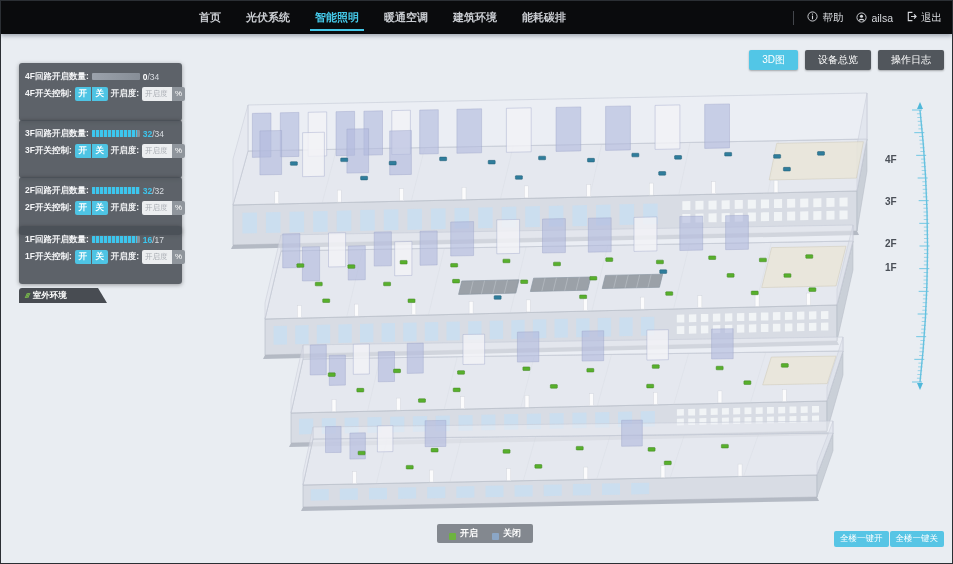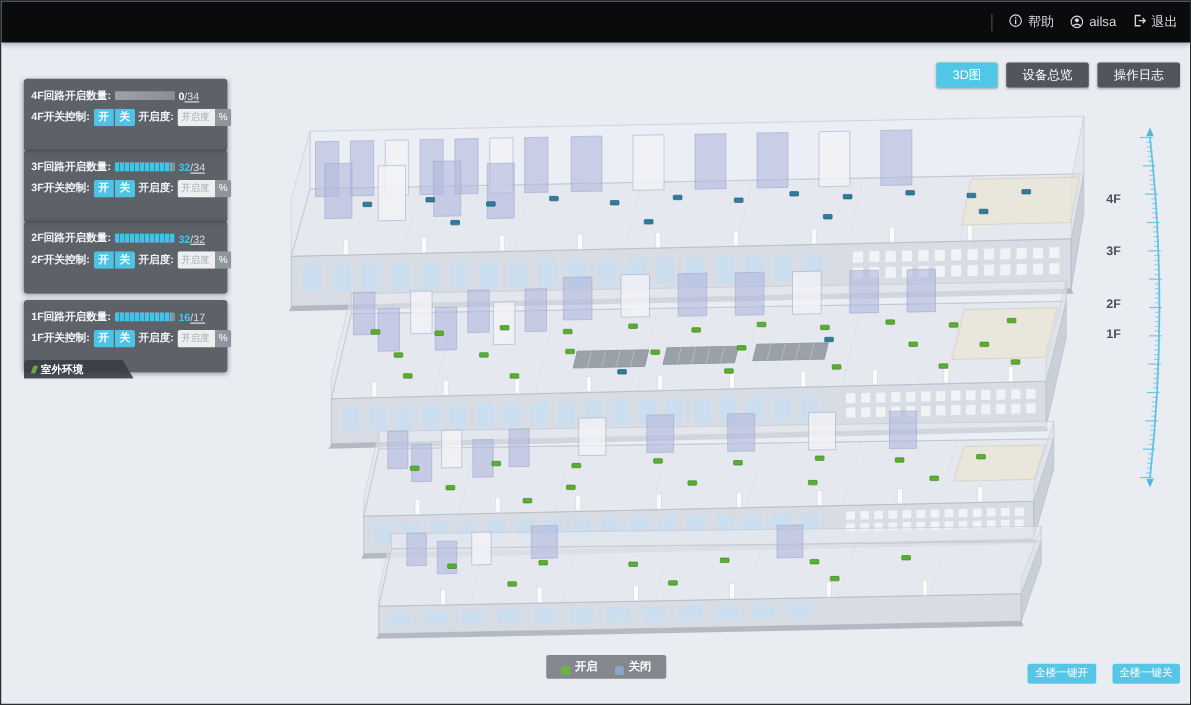--- a/index.html
+++ b/index.html
@@ -21,21 +21,21 @@
   
   .fpanel{position:absolute;left:18px;width:163px;height:58px;background:rgba(73,78,85,.88);border-radius:3px;z-index:10;
           box-shadow:0 1px 4px rgba(0,0,0,.35);padding:5px 6px 4px 6px;color:#fff;}
   .frow{display:flex;align-items:center;gap:3px;height:17px;}
   .flabel{font-size:8.5px;font-weight:bold;color:#f4f5f7;white-space:nowrap;}
   .fbar{position:relative;width:48px;height:7px;background:linear-gradient(90deg,#9ba2ab,#878e97);border-radius:1px;overflow:hidden;flex:0 0 auto;}
   .fbar-fill{position:absolute;left:0;top:0;bottom:0;background:repeating-linear-gradient(90deg,#3cc6ee 0px,#3cc6ee 3px,#5e7a86 3px,#5e7a86 4px);}
   .fcount{font-size:8.5px;white-space:nowrap;}
   .fcount .v{font-weight:bold;}
   .fcount.lit .v{color:#3cc6ee;}
-  .fcount .t{color:#d9dde2;text-decoration:underline;}
+  .fcount .t{color:#d9dde2;}
   .sw-group{display:flex;gap:1px;border-radius:2px;overflow:hidden;flex:0 0 auto;}
   .sw-btn{width:16px;height:14px;background:#4ec4e4;color:#fff;font-size:8.5px;font-weight:bold;display:flex;align-items:center;justify-content:center;cursor:pointer;}
   .dim-wrap{display:flex;flex:0 0 auto;height:14px;border-radius:2px;overflow:hidden;}
   .dim-input{width:30px;height:14px;border:none;background:#eceef0;font-size:7.5px;padding:0 3px;color:#555;outline:none;}
   .dim-input::placeholder{color:#a8acb2;}
   .dim-unit{width:13px;height:14px;background:#8f959c;color:#fff;font-size:8px;display:flex;align-items:center;justify-content:center;cursor:pointer;}
 
   
   .outdoor{position:absolute;left:18px;top:287px;z-index:10;}
   .out-tab{width:88px;height:15px;background:rgba(58,62,68,.92);color:#fff;font-size:8.5px;font-weight:bold;
@@ -59,21 +59,21 @@
   .flab{position:absolute;font-size:10px;font-weight:bold;color:#4b5058;}
   #ruler{position:absolute;left:903px;top:95px;z-index:8;}
 
   
   .legend{position:absolute;left:436px;top:523px;height:19px;background:rgba(108,114,121,.82);border-radius:2px;
           display:flex;align-items:center;gap:14px;padding:0 12px;z-index:10;}
   .leg-item{display:flex;align-items:flex-end;gap:4px;color:#fff;font-size:9px;font-weight:bold;white-space:nowrap;}
   .leg-sq{width:7px;height:7px;border-radius:1px;display:inline-block;}
 
   
-  .bulkbar{position:absolute;right:8px;top:530px;display:flex;gap:13px;z-index:10;}
+  .bulkbar{position:absolute;right:8px;top:530px;display:flex;gap:1px;z-index:10;}
   .bbtn{height:16px;padding:0 6px;background:#57c5e5;color:#fff;font-size:8.5px;display:flex;align-items:center;justify-content:center;border-radius:2px;cursor:pointer;white-space:nowrap;}
 
   #building{position:absolute;left:0;top:0;z-index:1;}
 </style>
 </head>
 <body>
 
 <div class="screen">
 
   <svg id="building" width="953" height="564">
@@ -437,20 +437,28 @@
         <rect x="575.2264" y="445.3776" width="7" height="3.6" rx="0.6" fill="#58b02c" stroke="#3f8220" stroke-width="0.5"></rect>
         <rect x="647.0932" y="446.54879999999997" width="7" height="3.6" rx="0.6" fill="#58b02c" stroke="#3f8220" stroke-width="0.5"></rect>
         <rect x="720.356" y="443.38399999999996" width="7" height="3.6" rx="0.6" fill="#58b02c" stroke="#3f8220" stroke-width="0.5"></rect>
         <rect x="405.22" y="464.38" width="7" height="3.6" rx="0.6" fill="#58b02c" stroke="#3f8220" stroke-width="0.5"></rect>
         <rect x="533.8639999999999" y="463.556" width="7" height="3.6" rx="0.6" fill="#58b02c" stroke="#3f8220" stroke-width="0.5"></rect>
         <rect x="663.27" y="460.08" width="7" height="3.6" rx="0.6" fill="#58b02c" stroke="#3f8220" stroke-width="0.5"></rect>
       </g>
     </svg>
 
   <div class="hdr">
+    <nav class="nav" id="nav">
+        <div class="nav-item">首页</div>
+        <div class="nav-item">光伏系统</div>
+        <div class="nav-item active">智能照明</div>
+        <div class="nav-item">暖通空调</div>
+        <div class="nav-item">建筑环境</div>
+        <div class="nav-item">能耗碳排</div>
+      </nav>
     <div class="hdr-right">
       <span class="hdr-sep"></span>
       <span class="hdr-link">
         <svg class="hicon" viewBox="0 0 12 12">
             <circle cx="6" cy="6" r="5" fill="none" stroke="#d8dade" stroke-width="1"></circle>
             <rect x="5.4" y="5" width="1.2" height="4" fill="#d8dade"></rect>
             <rect x="5.4" y="2.8" width="1.2" height="1.2" fill="#d8dade"></rect>
           </svg>
         <span>帮助</span>
       </span>
@@ -532,21 +540,21 @@
         <span class="sw-btn tpl-off">关</span>
       </span>
       <span class="flabel tpl-dim-label">开启度:</span>
       <span class="dim-wrap">
         <input class="dim-input tpl-dim-input" placeholder="开启度" style="">
         <span class="dim-unit tpl-unit">%</span>
       </span>
     </div>
   </div>
 
-  <div class="fpanel" style="top: 239px;">
+  <div class="fpanel" style="top: 225px;">
     <div class="frow">
       <span class="flabel tpl-count-label">1F回路开启数量:</span>
       <span class="fbar">
             <span class="fbar-fill tpl-fill" style="width: 94%;"></span>
           </span>
       <span class="fcount lit"><span class="v tpl-val">16</span><span class="t tpl-tot">/17</span></span>
     </div>
     <div class="frow">
       <span class="flabel tpl-sw-label">1F开关控制:</span>
       <span class="sw-group">

